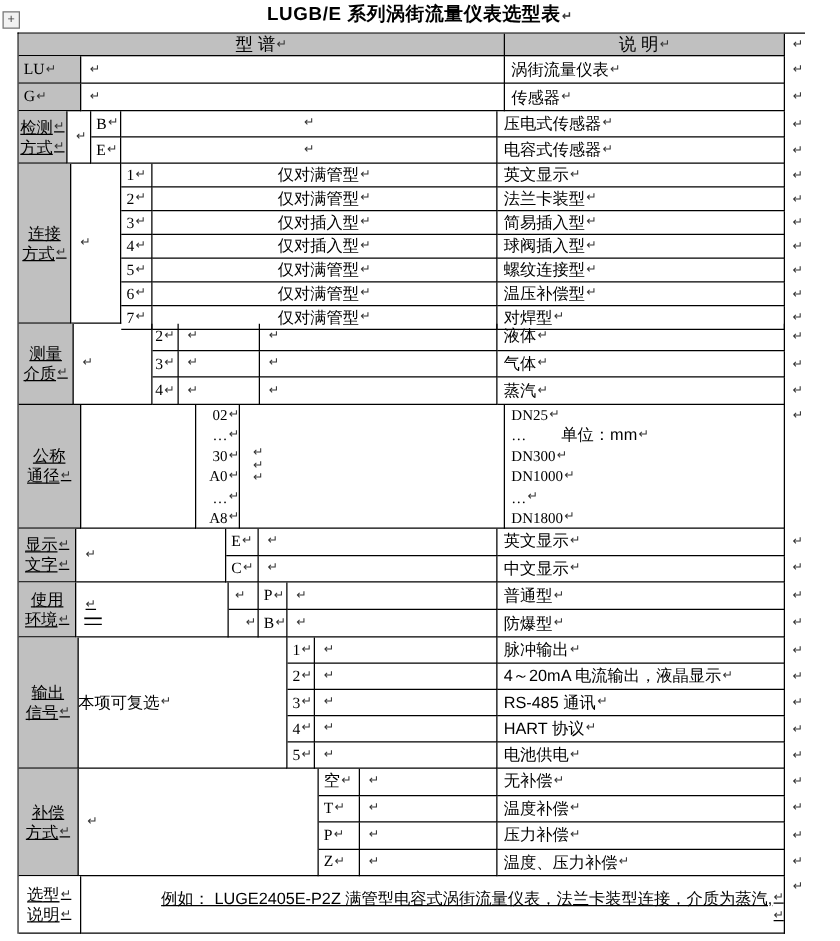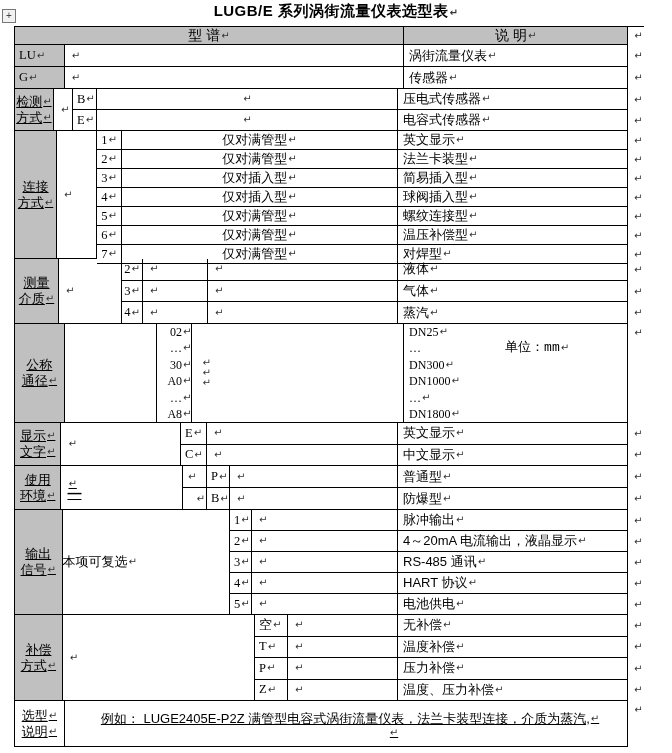--- a/index.html
+++ b/index.html
@@ -405,21 +405,21 @@
             <span class="mark">↵</span>
           </div>
       </div>
       <div class="cell" style="width:230px;flex-direction:column;align-items:stretch;justify-content:center;padding-left:5px">
         <div class="vline mono">
             <span>DN25</span>
             <span class="mark">↵</span>
           </div>
         <div class="vline mono">
             <span>…</span>
-          <span style="margin-left:84px;font-family:Liberation Mono, monospace;font-size:13px">单位：mm</span>
+          <span style="margin-left:28px;font-family:Liberation Sans, sans-serif;font-size:13px">单位：mm</span>
             <span class="mark">↵</span>
           </div>
         <div class="vline mono">
             <span>DN300</span>
             <span class="mark">↵</span>
           </div>
         <div class="vline mono">
             <span>DN1000</span>
             <span class="mark">↵</span>
           </div>
@@ -728,21 +728,21 @@
       <div class="cell label" style="width:51px;background:#fff">
         <div class="lline">
             <span>选型</span>
             <span class="mark">↵</span>
           </div>
         <div class="lline">
             <span>说明</span>
             <span class="mark">↵</span>
           </div>
       </div>
-      <div class="cell" style="width:578px;flex-direction:column;align-items:center;justify-content:center;line-height:19px;font-size:13px">
+      <div class="cell" style="width:578px;flex-direction:column;align-items:flex-end;justify-content:center;line-height:19px;font-size:13px">
         <div class="lline padL8">
             <span>例如：  LUGE2405E-P2Z  满管型电容式涡街流量仪表，法兰卡装型连接，介质为蒸汽,</span>
             <span class="mark">↵</span>
           </div>
         <div class="lline" style="padding-left:95px">
             <span class="mark">↵</span>
           </div>
       </div>
       <div class="out" style="align-items:flex-start;padding-top:4px">
           <span class="mark">↵</span>

